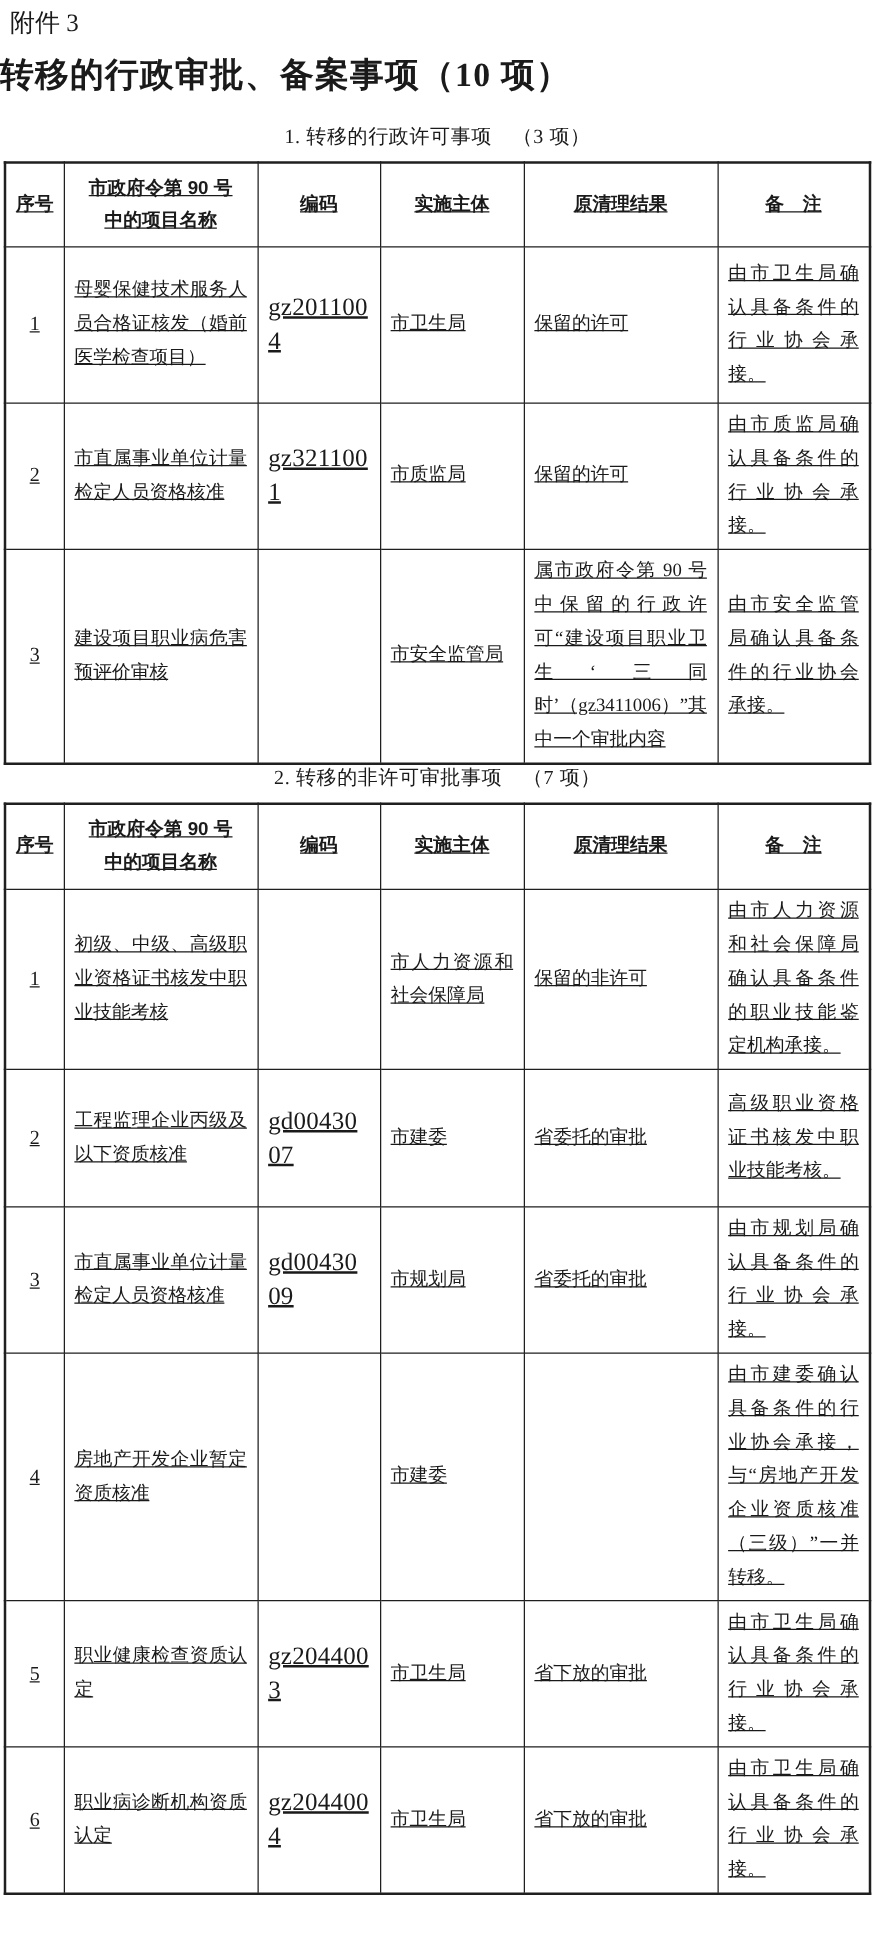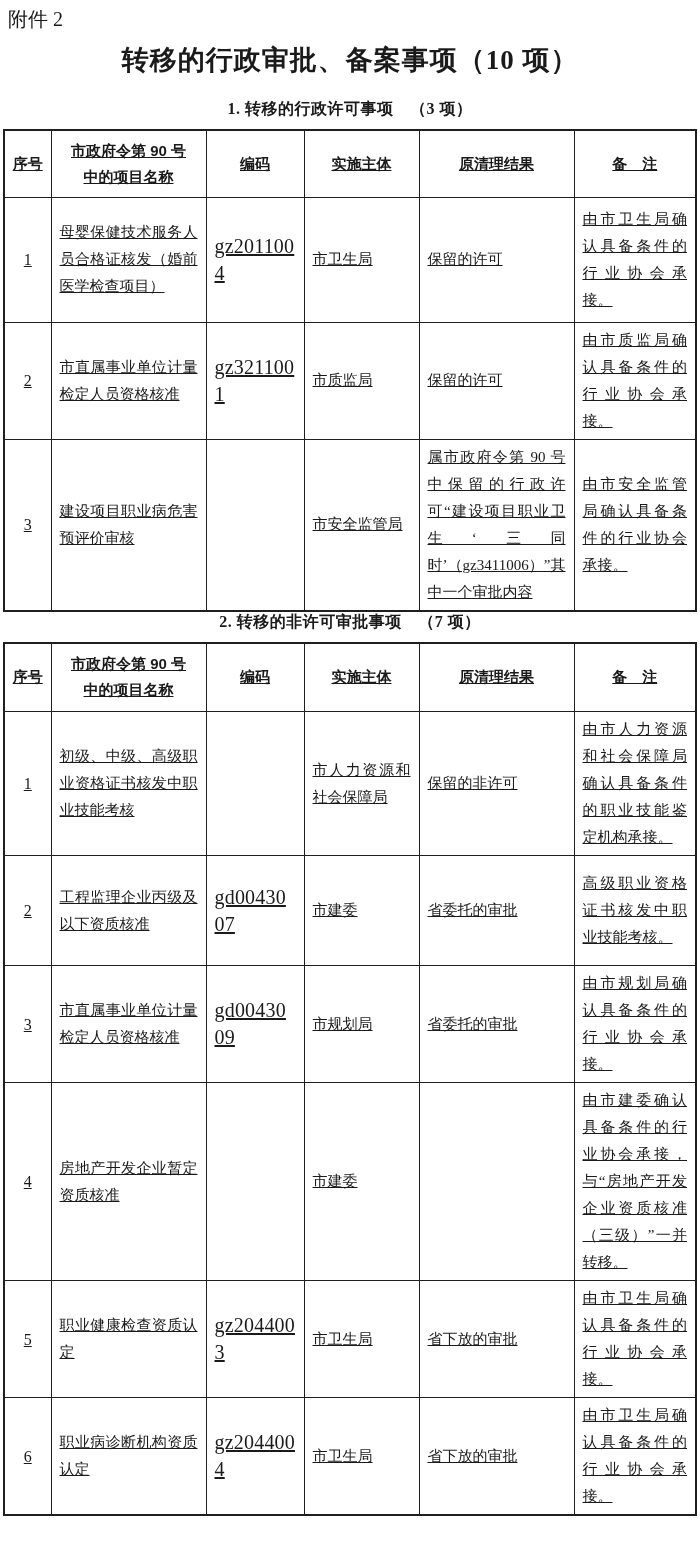--- a/index.html
+++ b/index.html
@@ -6,25 +6,25 @@
   body{
     width:700px;height:1552px;background:#ffffff;color:#1a1a1a;
     font-family:"Liberation Serif","DejaVu Serif",serif;
     -webkit-font-smoothing:antialiased;
   }
   .page{position:relative;width:700px;height:1552px;overflow:hidden;}
   .attachment{
     font-size:20px;line-height:24px;margin:7px 0 0 8px;
   }
   .main-title{
-    font-size:27px;font-weight:bold;text-align:center;
+    font-size:27px;font-weight:bold;text-align:left;
     margin:11px 0 0 0;letter-spacing:1px;
   }
   .caption{
-    font-size:16px;font-weight:bold;text-align:center;letter-spacing:.5px;
+    font-size:16px;font-weight:normal;text-align:center;letter-spacing:.5px;
   }
   #cap1{margin-top:21px;}
   #cap2{}
   table.doc-table{
     border-collapse:collapse;table-layout:fixed;
     width:692px;margin:9px 0 0 3px;
     border:2px solid #1f1f1f;
     text-decoration:underline;
   }
   .doc-table th,.doc-table td{
@@ -55,21 +55,21 @@
   #t2 tr:nth-child(5){height:183px;}
   #t2 tr:nth-child(6){height:82px;}
   #t2 tr:nth-child(7){height:92px;}
   #t2 tr:nth-child(8){height:125px;}
 </style>
 </head>
 <body>
 
 <div class="page">
 
-  <div class="attachment">附件 2</div>
+  <div class="attachment">附件 3</div>
   <div class="main-title">转移的行政审批、备案事项（10 项）</div>
 
   <div id="cap1" class="caption">1. 转移的行政许可事项　（3 项）</div>
 
   <table id="t1" class="doc-table">
     <colgroup>
       <col style="width:47px">
         <col style="width:155px">
         <col style="width:98px">
       <col style="width:115px">

